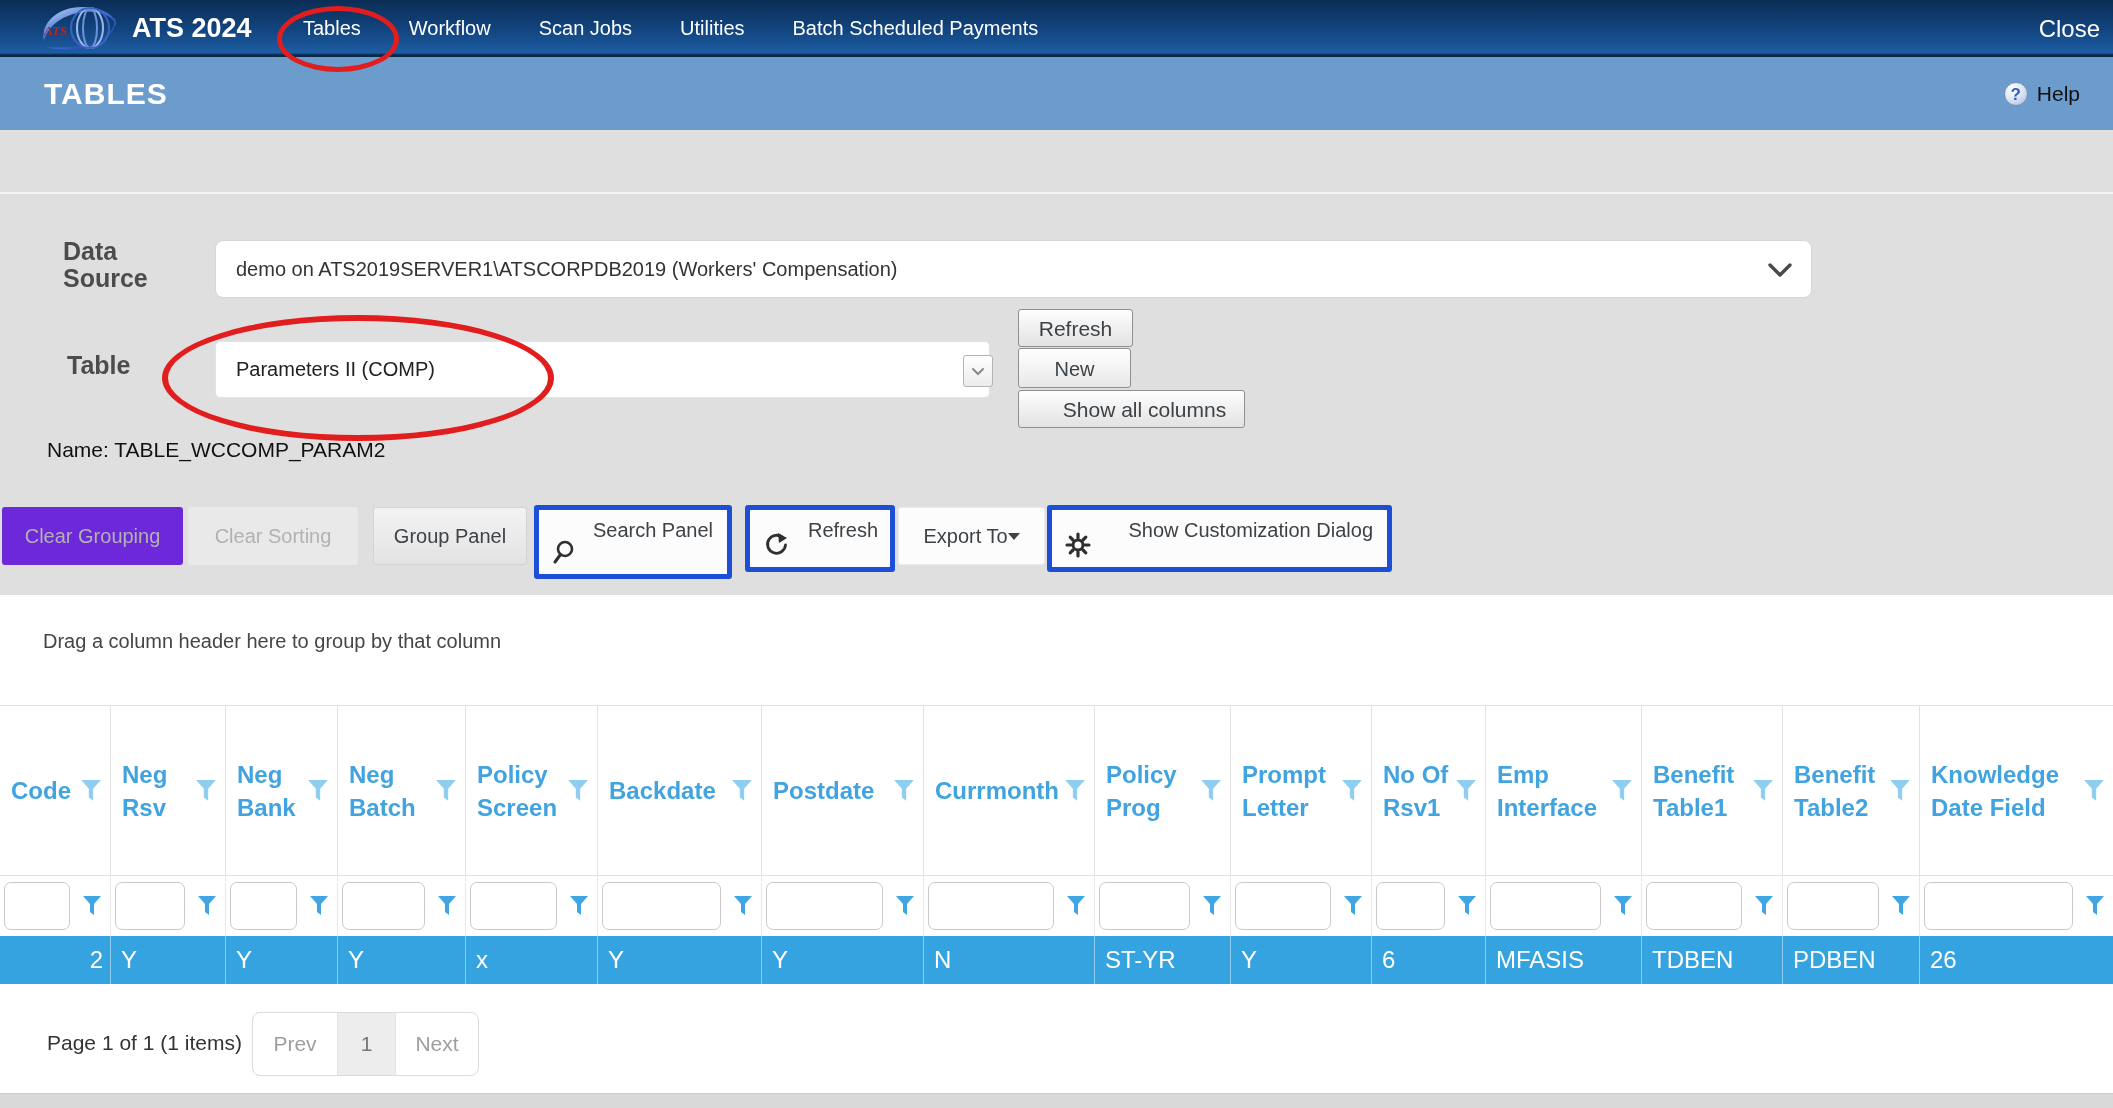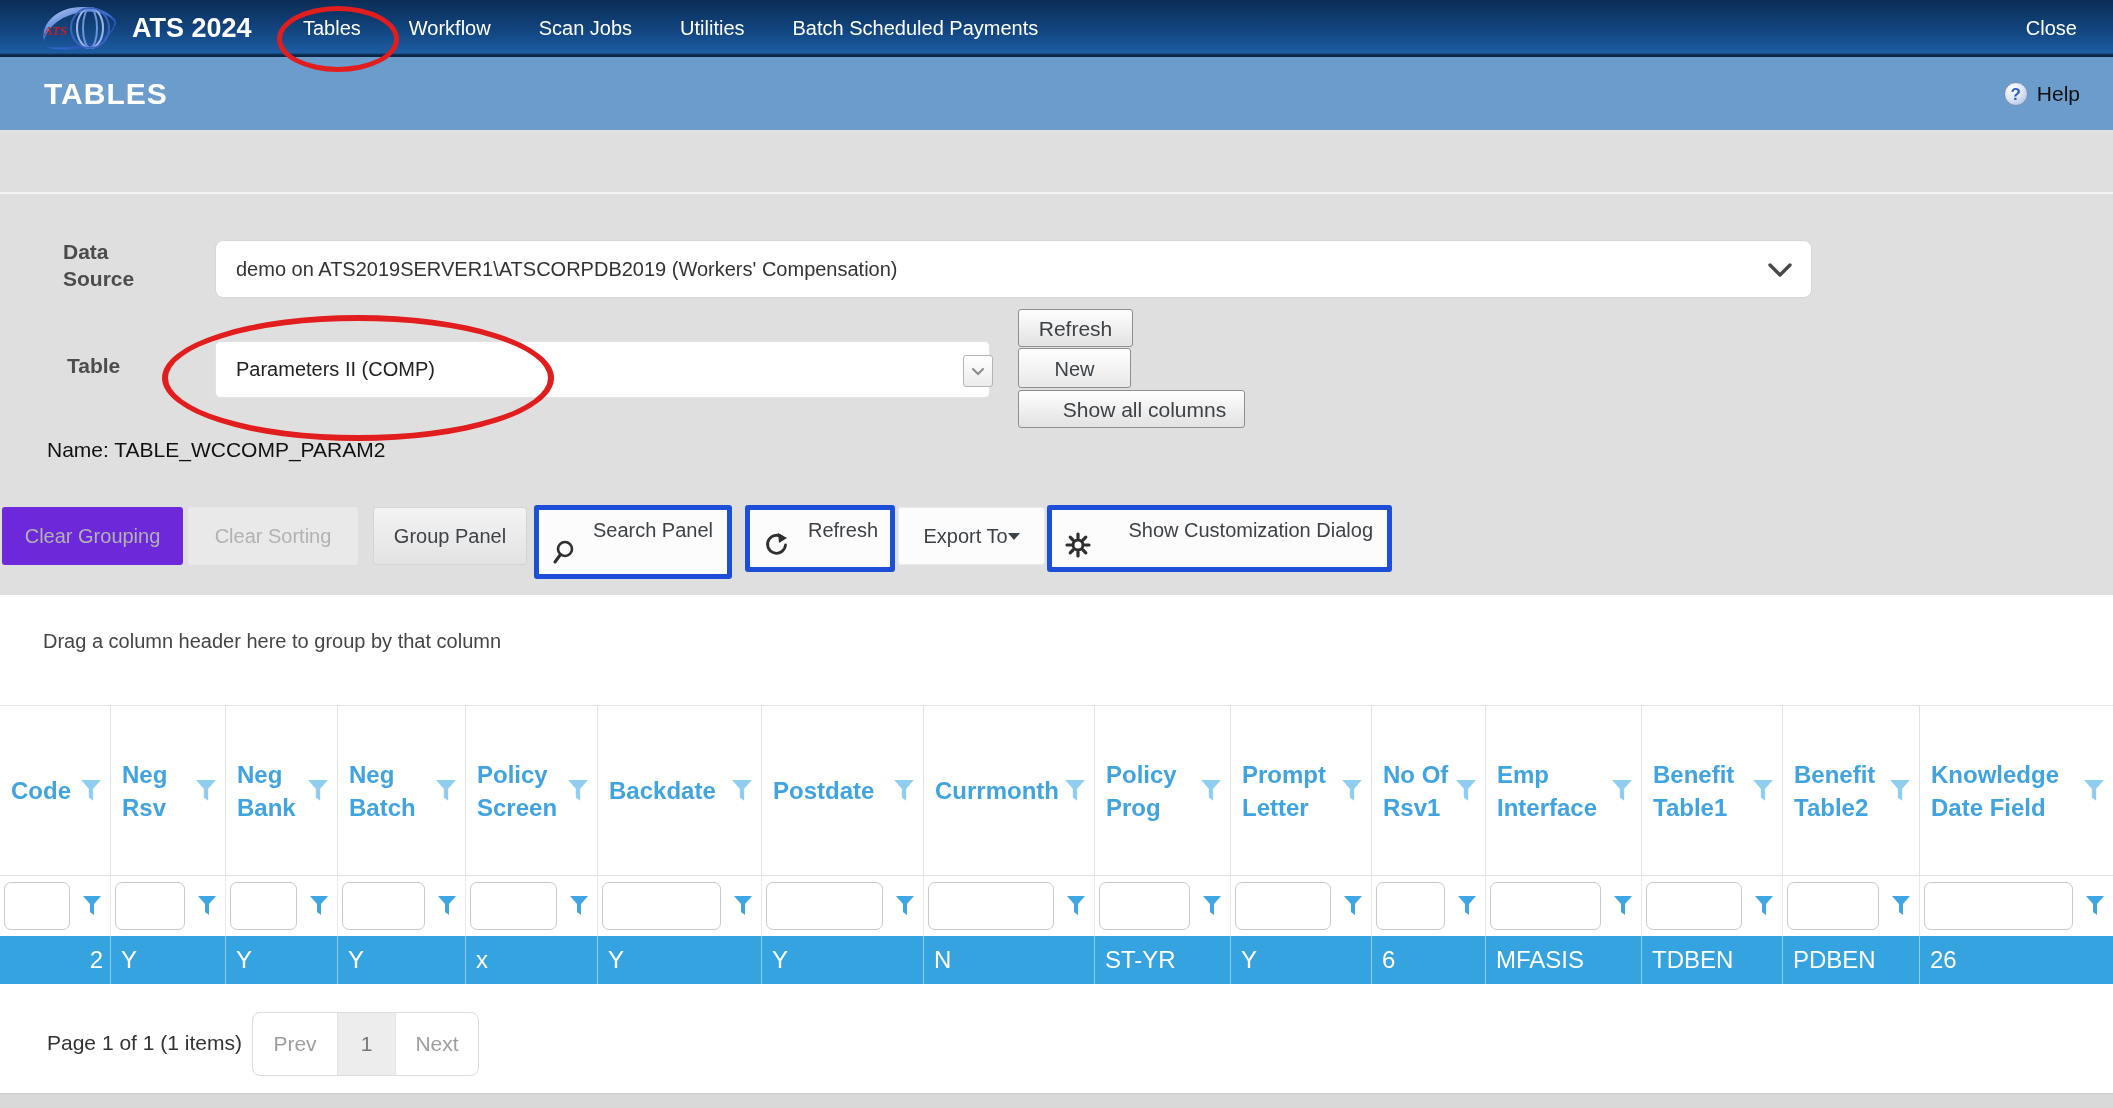--- a/index.html
+++ b/index.html
@@ -9,40 +9,40 @@
 
   
   .navbar{position:absolute;left:0;top:0;width:2113px;height:57px;
           background:linear-gradient(180deg,#0b2d56 0%,#12457f 55%,#1d5da3 96%,#0a2746 100%);
           border-bottom:2px solid #0a2746;box-sizing:border-box;}
   .logo{position:absolute;left:38px;top:3px;width:84px;height:51px;}
   .brand{position:absolute;left:132px;top:0;height:57px;line-height:57px;
          color:#ffffff;font-size:27px;font-weight:600;}
   .nav-items{position:absolute;left:303px;top:0;height:57px;display:flex;gap:48px;align-items:center;}
   .nav-item{color:#ffffff;font-size:20px;cursor:pointer;white-space:nowrap;}
-  .nav-close{position:absolute;right:36px;top:0;height:57px;line-height:57px;color:#ffffff;font-size:20px;cursor:pointer;}
+  .nav-close{position:absolute;right:13px;top:0;height:57px;line-height:57px;color:#ffffff;font-size:24px;cursor:pointer;}
   .annot{position:absolute;border:5px solid #e21d1d;border-radius:50%;pointer-events:none;z-index:50;}
   #annot-tables{left:277px;top:6px;width:112px;height:56px;}
   #annot-table-combo{left:162px;top:315px;width:380px;height:114px;border-width:6px;}
 
   
   .page-header{position:absolute;left:0;top:57px;width:2113px;height:73px;background:#6b9ccc;}
   .page-title{position:absolute;left:44px;top:0;height:73px;line-height:73px;
               color:#ffffff;font-size:30px;font-weight:800;letter-spacing:1px;}
   .help{position:absolute;right:33px;top:0;height:73px;display:flex;align-items:center;gap:9px;cursor:pointer;}
   .help-icon{width:24px;height:24px;border-radius:50%;
              background:radial-gradient(circle at 35% 28%,#ffffff 0%,#dfe8f6 45%,#9fb4da 100%);
              border:1px solid #7d8fb5;color:#2b5fc7;font-weight:bold;font-size:17px;
              text-align:center;line-height:24px;box-sizing:border-box;}
   .help-label{color:#111;font-size:21px;}
 
   .hairline{position:absolute;left:0;top:192px;width:2113px;height:2px;background:#f4f4f4;}
 
   
-  .fld-label{position:absolute;color:#4c4c4c;font-size:21px;font-weight:bold;line-height:27px;}
+  .fld-label{position:absolute;color:#4c4c4c;font-size:25px;font-weight:bold;line-height:27px;}
   #lbl-datasource{left:63px;top:238px;}
   #lbl-table{left:67px;top:352px;}
   .combo{position:absolute;background:#ffffff;border:1px solid #d6d6d6;box-sizing:border-box;
          display:flex;align-items:center;cursor:pointer;}
   #ds-combo{left:215px;top:240px;width:1597px;height:58px;border-radius:8px;}
   #ds-combo .combo-text{padding-left:20px;font-size:20px;color:#333;}
   #ds-combo .chev{position:absolute;right:18px;top:22px;}
   #table-combo{left:215px;top:341px;width:775px;height:57px;border-radius:5px;border-color:#e2e2e2;}
   #table-combo .combo-text{padding-left:20px;font-size:20px;color:#222;}
   .mini-drop{position:absolute;left:963px;top:355px;width:28px;height:30px;

